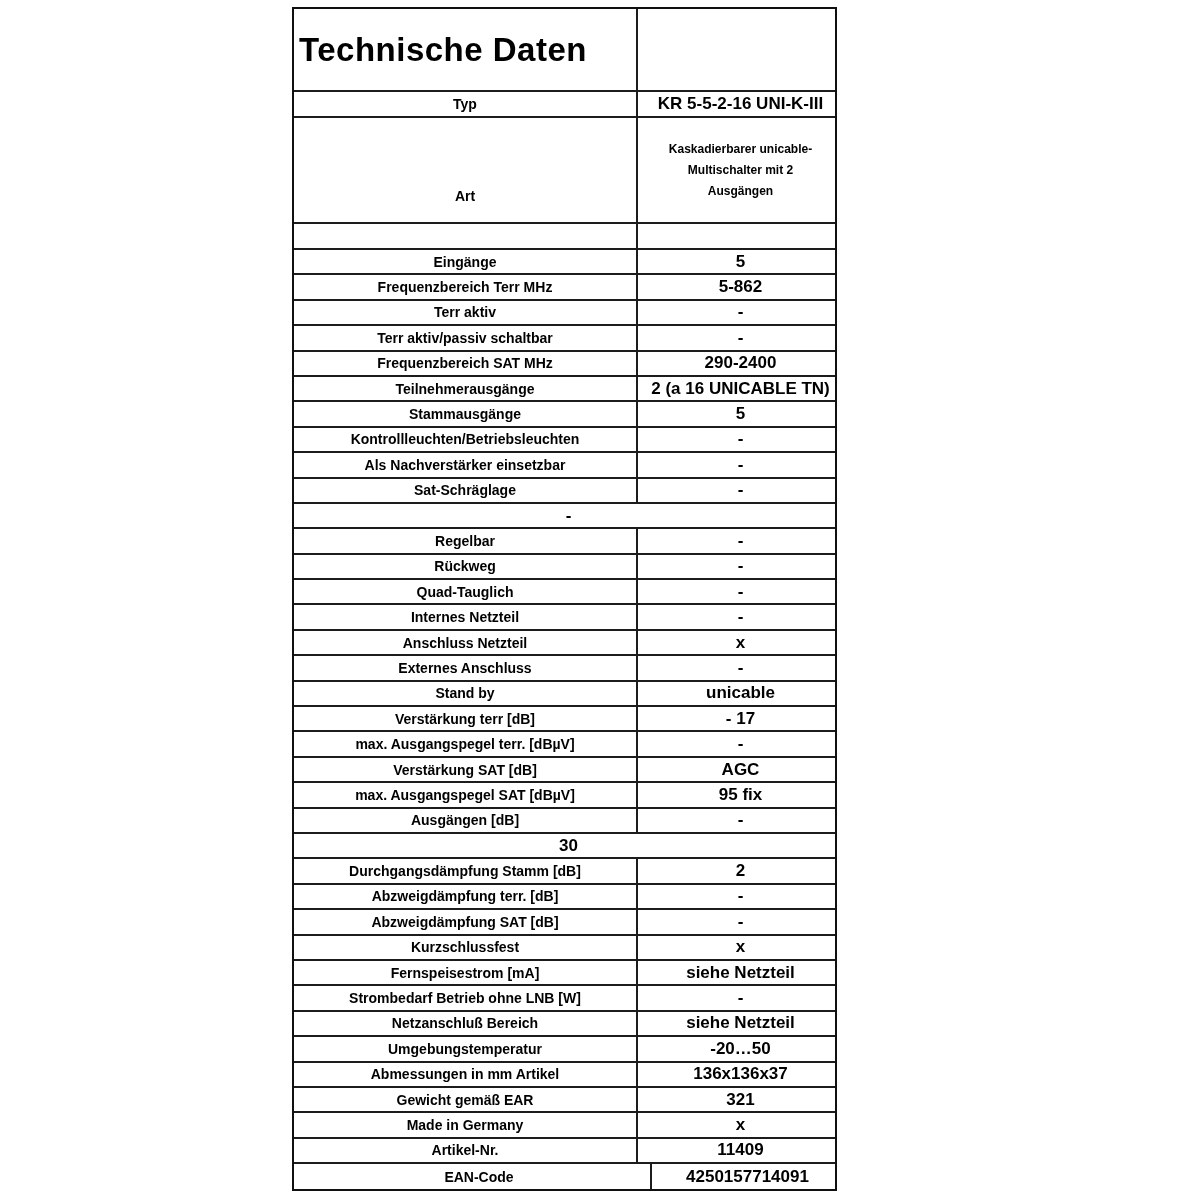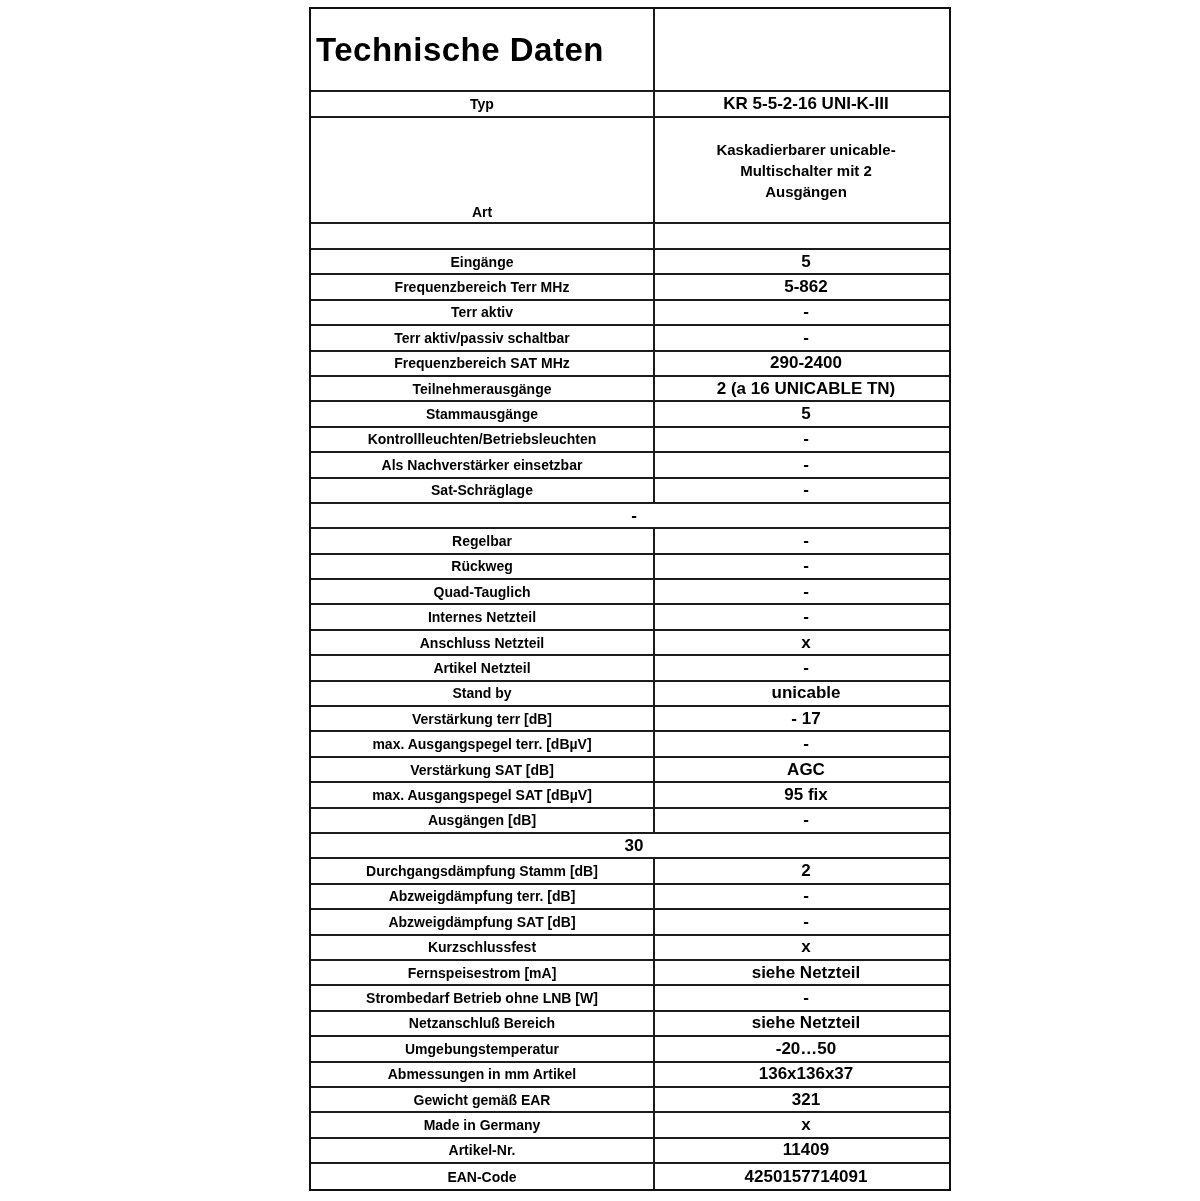--- a/index.html
+++ b/index.html
@@ -10,34 +10,34 @@
   body {
     position: relative;
     width: 1200px;
     height: 1201px;
     font-family: "Liberation Sans", "DejaVu Sans", sans-serif;
     font-weight: 700;
     color: #000000;
   }
   .sheet {
     position: absolute;
-    left: 309px;
+    left: 292px;
     top: 7px;
-    width: 642px;
+    width: 545px;
     box-sizing: border-box;
     border: 2px solid #101010;
     background: #ffffff;
   }
   .row {
     display: flex;
     box-sizing: border-box;
     border-bottom: 2px solid #1c1c1c;
   }
   .row:last-child { border-bottom: none; }
-  #rows .row:last-child { border-bottom: none; }
+  #rows .row:last-child { border-bottom: none; padding-left: 14px; }
   .cell {
     box-sizing: border-box;
     display: flex;
     align-items: center;
     justify-content: center;
     overflow: hidden;
     white-space: nowrap;
   }
   .cell-label {
     width: 344px;
@@ -54,26 +54,26 @@
   .title-cell {
     justify-content: flex-start;
     padding-left: 5px;
     font-size: 33px;
     letter-spacing: 0.5px;
   }
   .row-typ { height: 26px; }
   .row-art { height: 106px; }
   .art-label {
     align-items: flex-end;
-    padding-bottom: 2px;
+    padding-bottom: 18px;
   }
   .art-value {
     flex-direction: column;
     justify-content: center;
-    font-size: 15px;
+    font-size: 12px;
     line-height: 21px;
     white-space: normal;
     text-align: center;
   }
   .row-spacer { height: 26px; }
   .row-data { height: 25.4px; }
 </style>
 </head>
 <body>
 
@@ -161,21 +161,21 @@
   </div>
       <div class="row row-data">
     <div class="cell cell-label">Internes Netzteil</div>
     <div class="cell cell-value">-</div>
   </div>
       <div class="row row-data">
     <div class="cell cell-label">Anschluss Netzteil</div>
     <div class="cell cell-value">x</div>
   </div>
       <div class="row row-data">
-    <div class="cell cell-label">Artikel Netzteil</div>
+    <div class="cell cell-label">Externes Anschluss</div>
     <div class="cell cell-value">-</div>
   </div>
       <div class="row row-data">
     <div class="cell cell-label">Stand by</div>
     <div class="cell cell-value">unicable</div>
   </div>
       <div class="row row-data">
     <div class="cell cell-label">Verstärkung terr [dB]</div>
     <div class="cell cell-value">- 17</div>
   </div>

